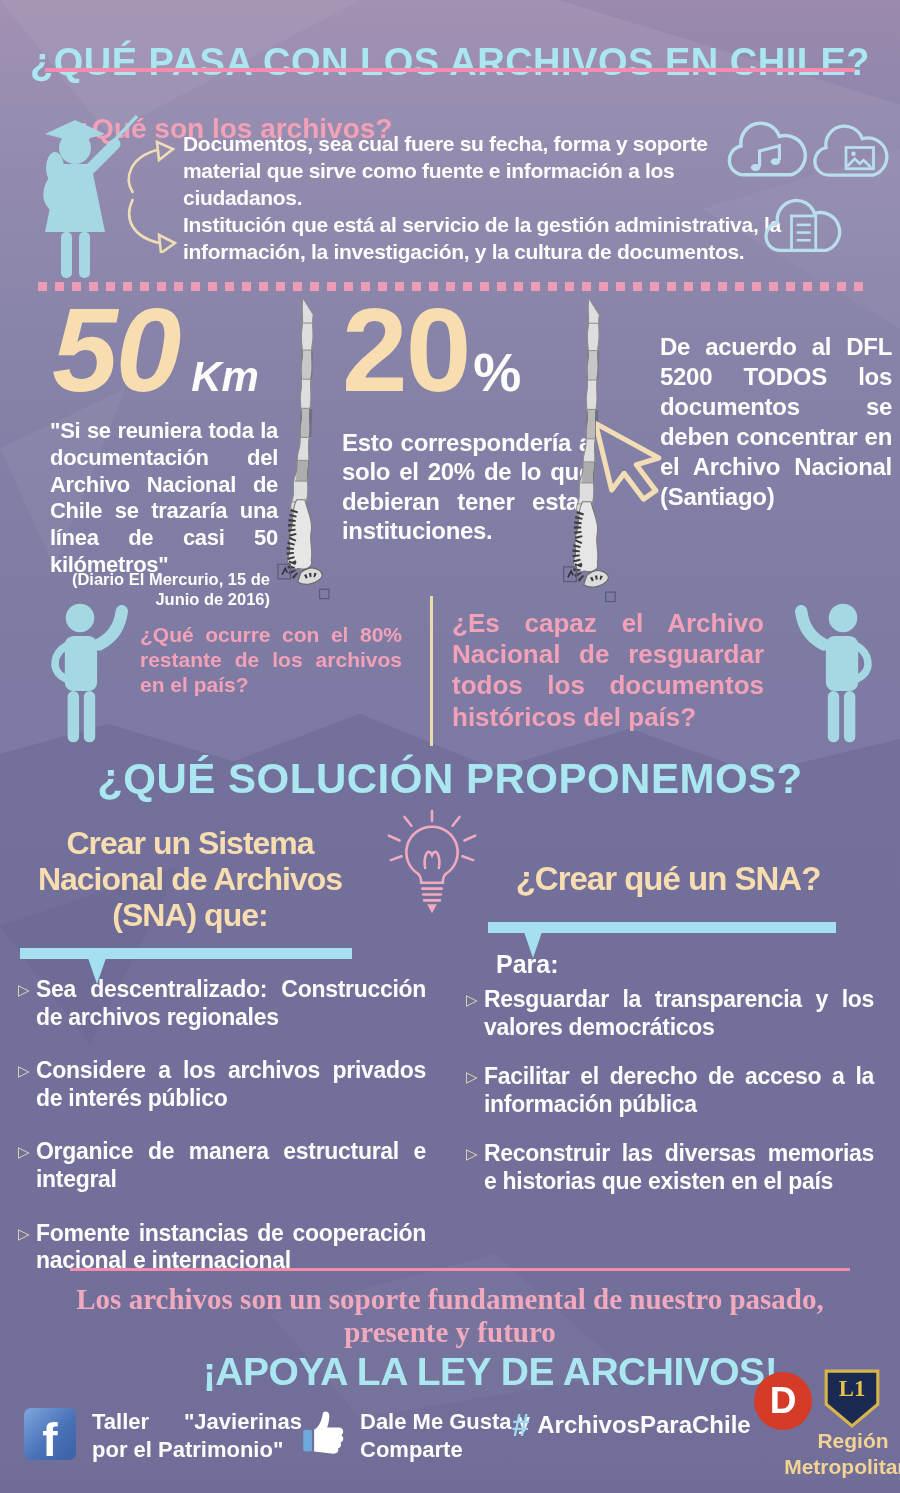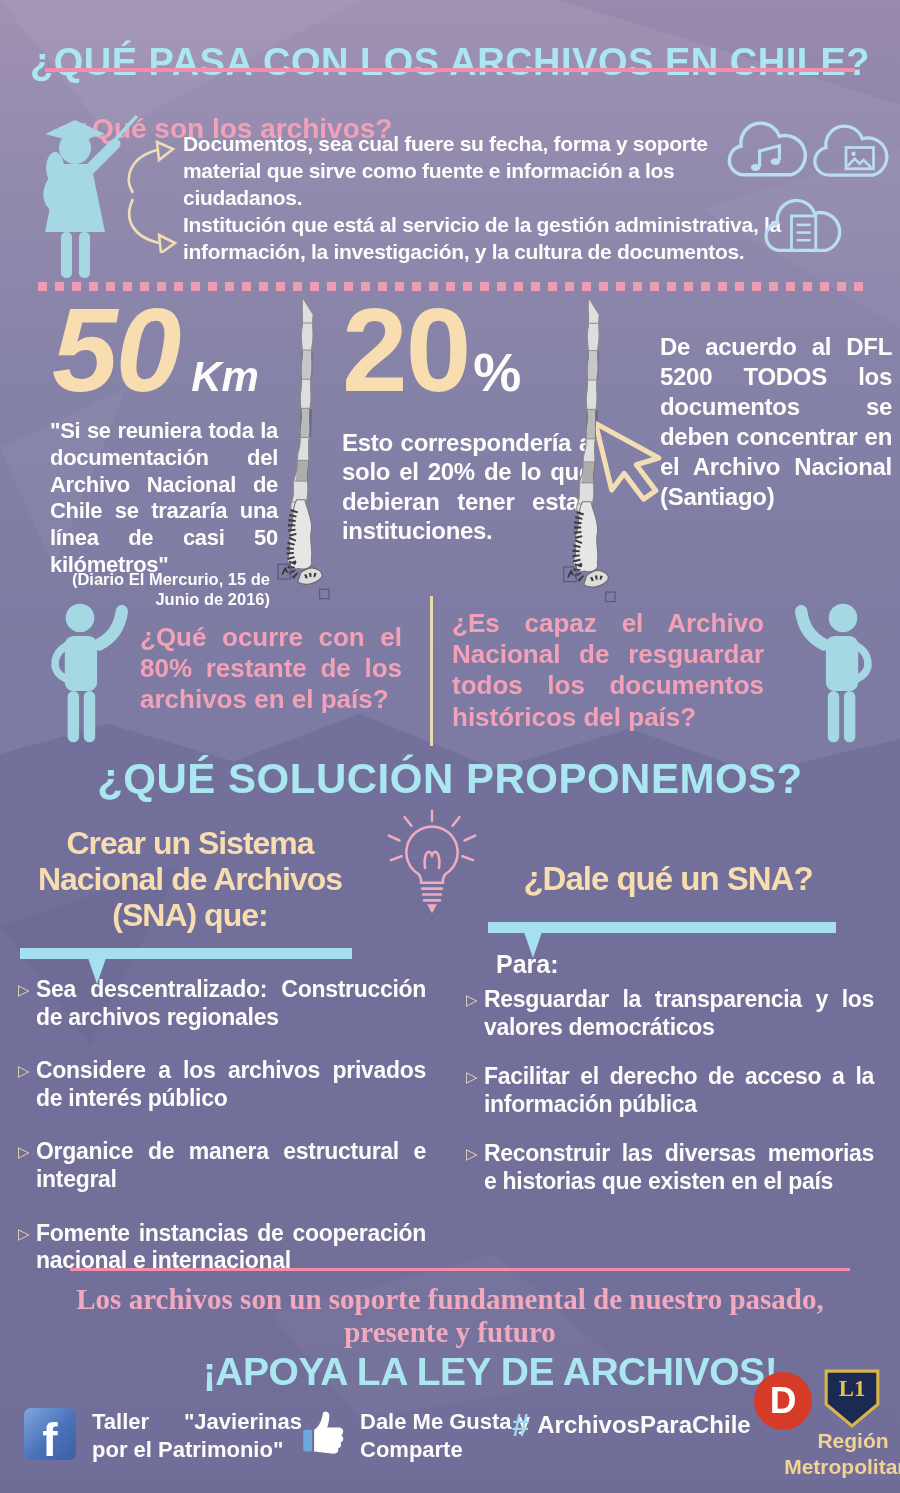--- a/index.html
+++ b/index.html
@@ -39,21 +39,21 @@
   .bignum .unit{color:#fdfcfb;}
   .stat50{top:300px;left:52px;font-style:italic;}
   .stat50 .unit{font-size:42px;margin-left:12px;}
   .stat20{top:300px;left:342px;}
   .stat20 .unit{font-size:54px;margin-left:4px;}
   .quote50{top:418px;left:50px;width:228px;font-size:22px;text-align:justify;line-height:1.22;}
   .source50{top:570px;left:58px;width:212px;font-size:16.5px;text-align:right;line-height:1.2;font-weight:700;}
   .txt20{top:428px;left:342px;width:250px;font-size:24px;text-align:justify;line-height:1.22;}
   .dfl{top:332px;left:660px;width:232px;font-size:24px;text-align:justify;line-height:1.25;}
 
-  .qleft{top:622px;left:140px;width:262px;font-size:26px;font-weight:700;text-align:justify;line-height:1.2;}
+  .qleft{top:622px;left:140px;width:262px;font-size:21px;font-weight:700;text-align:justify;line-height:1.2;}
   .qright{top:608px;left:452px;width:312px;font-size:26px;font-weight:700;text-align:justify;line-height:1.2;}
   .vdivider{top:596px;left:430px;width:3px;height:150px;background:#e9dcab;}
 
   .sol-head{top:755px;left:0;width:900px;text-align:center;font-size:42px;font-weight:700;letter-spacing:.5px;}
   .sna-title{top:818px;left:5px;width:370px;text-align:center;font-size:32px;font-weight:700;letter-spacing:-1px;line-height:1.12;margin-top:8px;}
   .psna-title{top:860px;left:500px;width:336px;text-align:center;font-size:33px;font-weight:700;letter-spacing:-1px;white-space:nowrap;}
   .bar{height:11px;background:#a5dff0;}
   .barL{top:948px;left:20px;width:332px;}
   .barR{top:922px;left:488px;width:348px;}
   .tail{width:0;height:0;border-left:9px solid rgba(0,0,0,0);border-right:9px solid rgba(0,0,0,0);border-top:26px solid #a5dff0;}
@@ -260,21 +260,21 @@
       <line x1="86" y1="48" x2="97" y2="52"></line>
       <path d="M55,18 a26,26 0 0 1 14,48 c-2,2 -3,5 -3,9 h-22 c0,-4 -1,-7 -3,-9 a26,26 0 0 1 14,-48 z"></path>
       <path d="M48,60 c-2,-12 3,-22 7,-13 c4,-9 9,1 7,13"></path>
       <line x1="45" y1="81" x2="65" y2="81"></line>
       <line x1="46" y1="87" x2="64" y2="87"></line>
       <line x1="47" y1="93" x2="63" y2="93"></line>
     </g>
     <path d="M50,97 l5,9 5,-9 z" fill="#f2aabf"></path>
   </svg>
 
-  <div class="abs psna-title cream">¿Dale qué un SNA?</div>
+  <div class="abs psna-title cream">¿Crear qué un SNA?</div>
   <div class="abs bar barR"></div>
   <div class="abs tail tailR"></div>
   <div class="abs bar barL"></div>
   <div class="abs tail tailL"></div>
   <div class="abs para-label white">Para:</div>
 
   <div class="abs blist blistL">
     <div class="bullet">
       <span class="bmark">▷</span>
       <p>Sea descentralizado: Construcción de archivos regionales</p>

